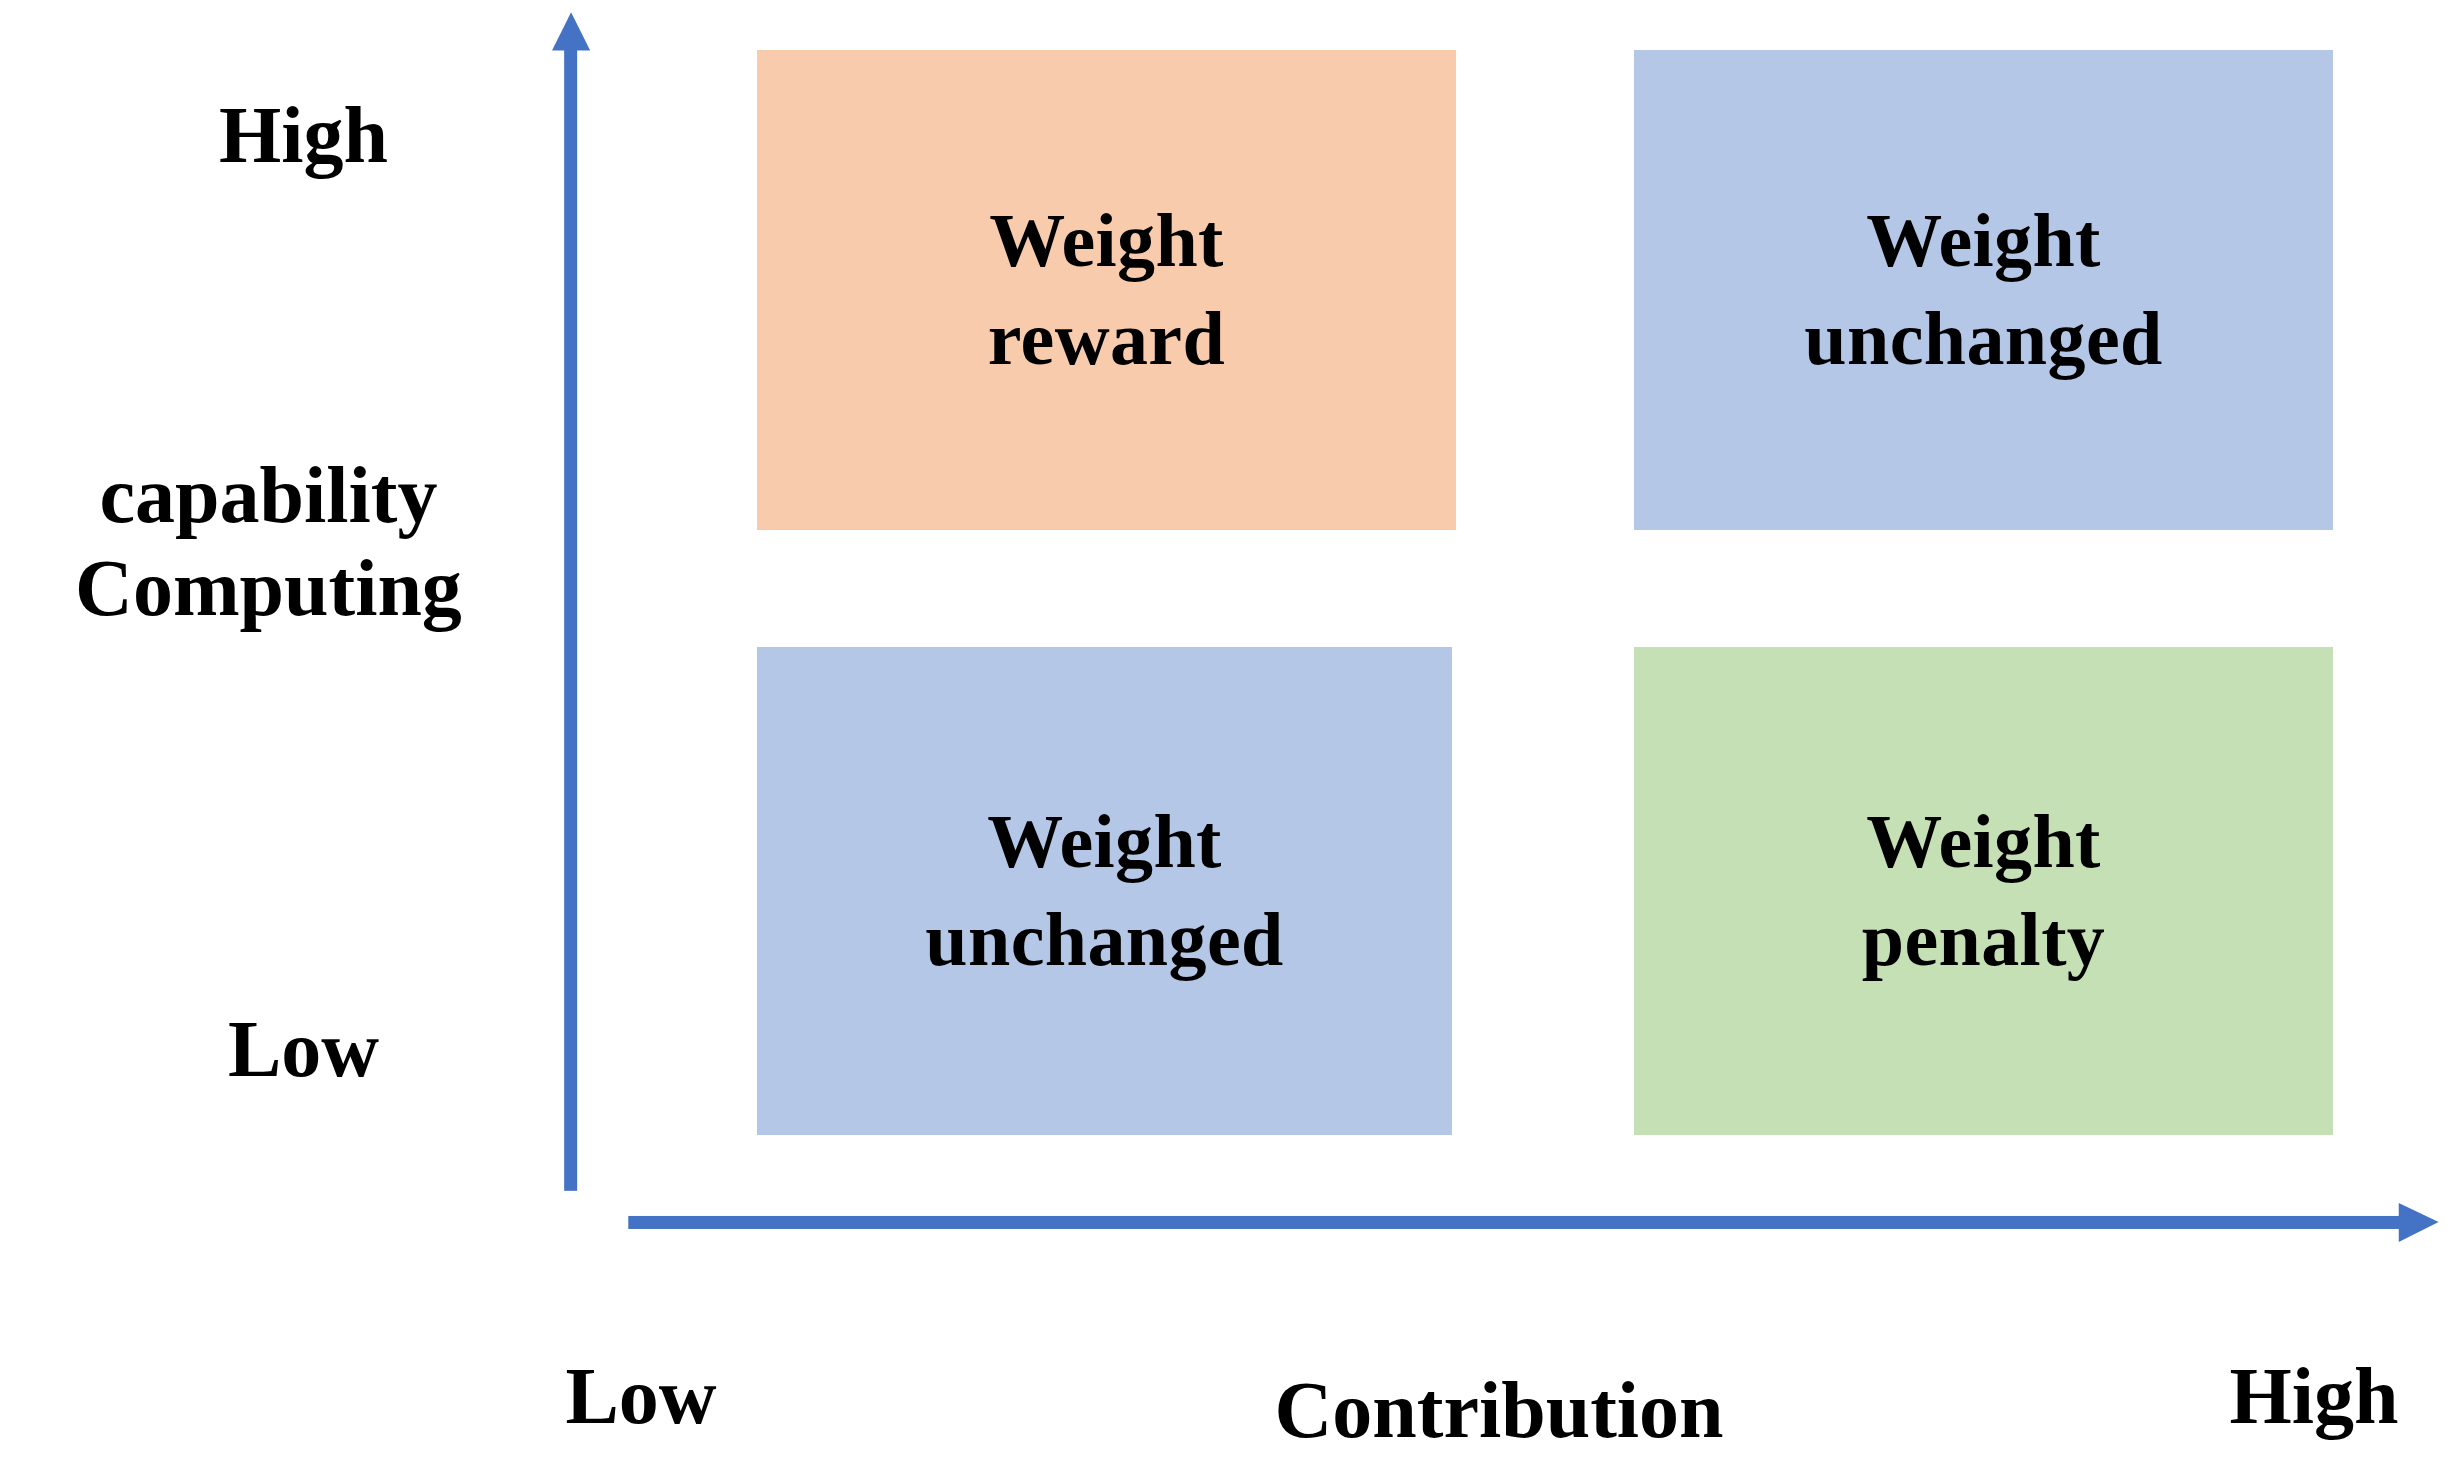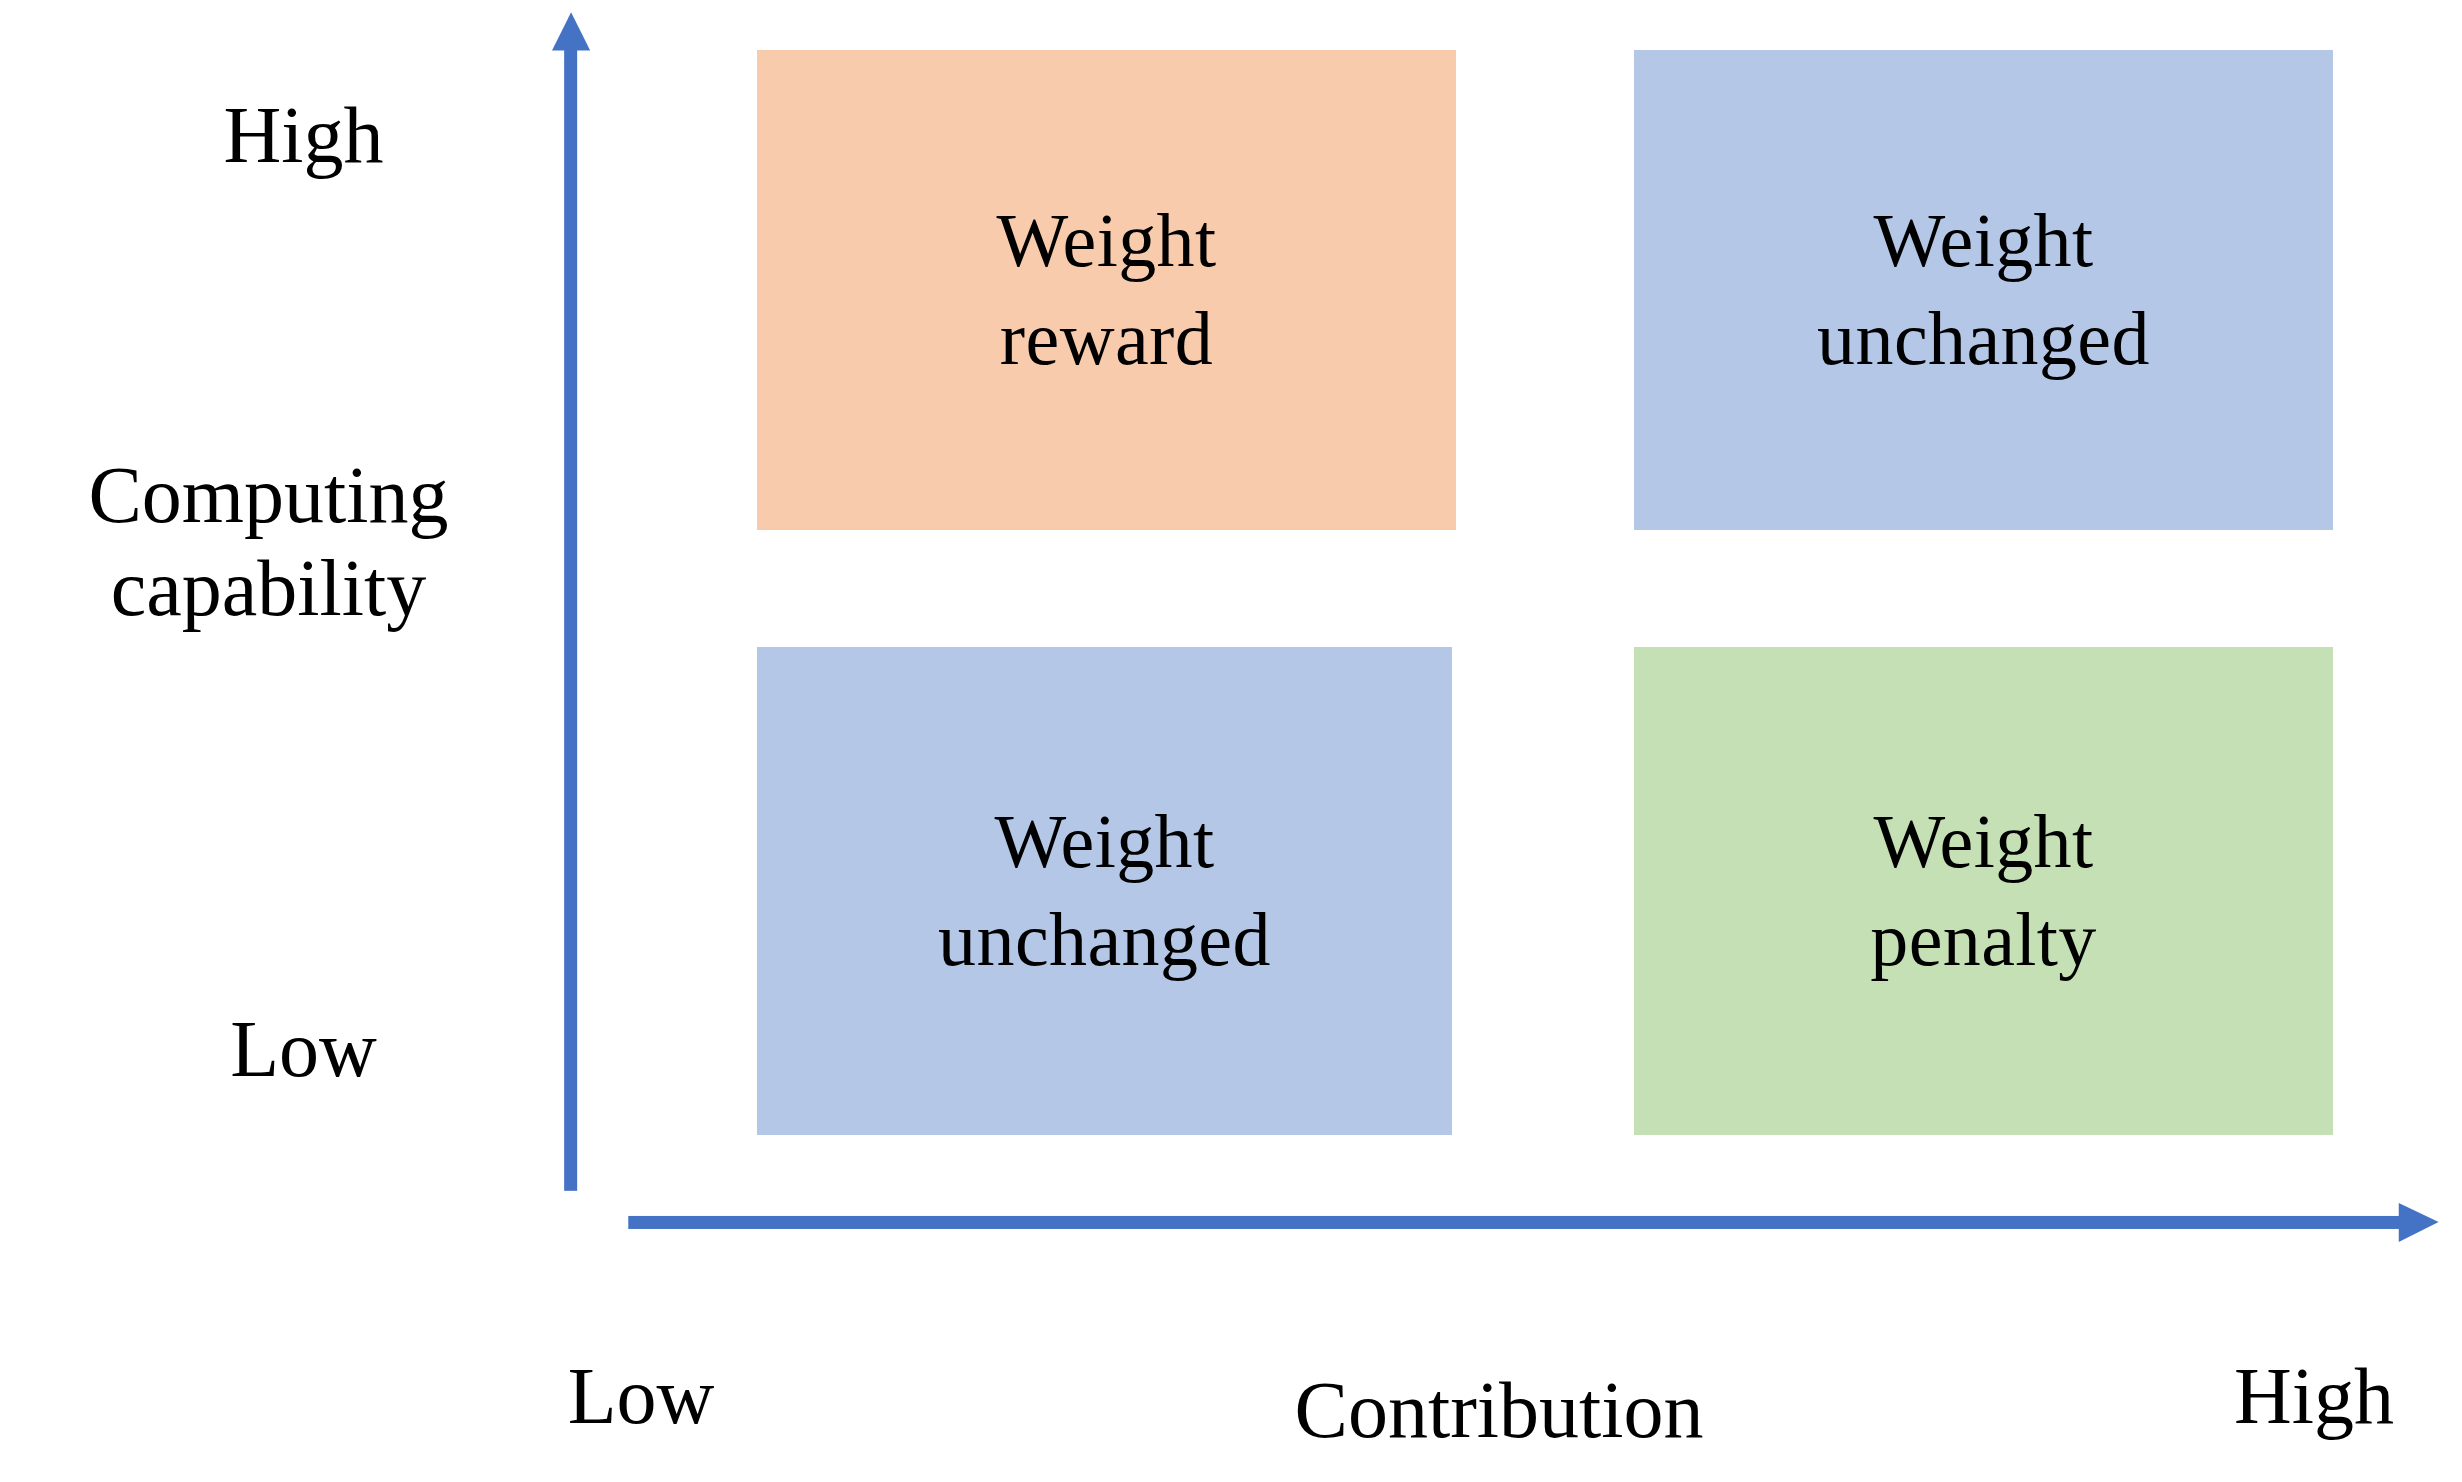--- a/index.html
+++ b/index.html
@@ -9,20 +9,21 @@
     background: #ffffff;
   }
   #stage {
     position: relative;
     width: 2462px;
     height: 1483px;
     background: #ffffff;
     overflow: hidden;
     font-family: "Liberation Serif", "DejaVu Serif", serif;
     color: #000000;
+    font-weight: bold;
   }
 
   
   .axis-svg {
     position: absolute;
     left: 0;
     top: 0;
     width: 2462px;
     height: 1483px;
     pointer-events: none;
@@ -87,22 +88,22 @@
     <polygon points="659,14 681,58 637,58" fill="#4472C4"></polygon>
 
     <rect x="725" y="1403" width="2045" height="15" fill="#4472C4"></rect>
 
     <polygon points="2814,1410 2768,1388 2768,1433" fill="#4472C4"></polygon>
   </svg>
 
   <div class="axis-label" id="y-label-high">High</div>
 
   <div id="y-axis-title">
+    <span class="line">capability</span>
     <span class="line">Computing</span>
-    <span class="line">capability</span>
   </div>
 
   <div class="axis-label" id="y-label-low">Low</div>
 
   <div class="quad" id="quad-top-left" style="background:#F8CBAD;">
     <span class="line">Weight</span>
     <span class="line">reward</span>
   </div>
 
   <div class="quad" id="quad-top-right" style="background:#B4C7E7;">

